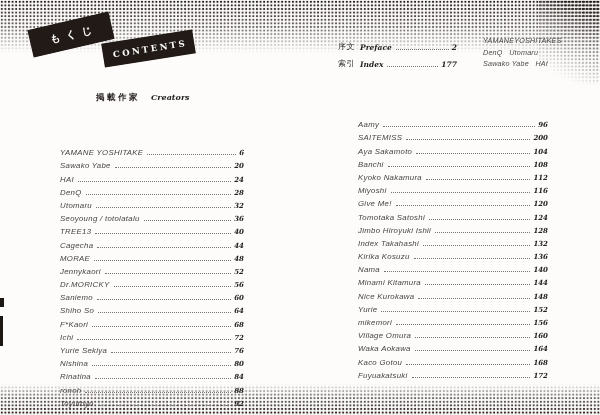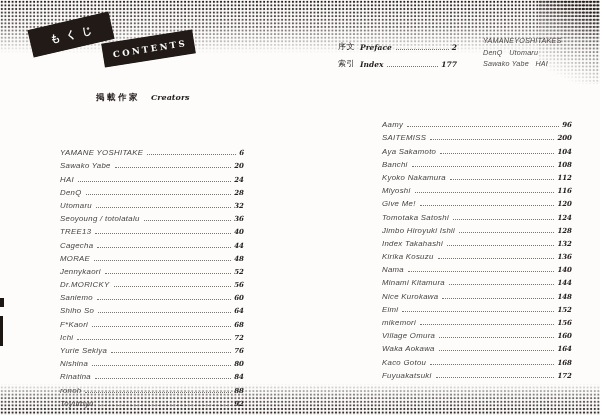--- a/index.html
+++ b/index.html
@@ -52,21 +52,21 @@
     margin-left:23px;white-space:pre;letter-spacing:.2px;}
 
   
   .creators-header{position:absolute;left:76px;top:92px;display:flex;align-items:flex-start;gap:11px;z-index:2;margin-left:20px;}
   .ch-jp{font-weight:bold;font-size:8.5px;letter-spacing:2.5px;color:#2c2624;}
   .ch-en{font-family:"DejaVu Serif",serif;font-style:italic;font-weight:bold;font-size:8px;}
 
   
   .col{position:absolute;top:116px;z-index:2;}
   .col-left{left:60px;width:184px;margin-top:28px;}
-  .col-right{left:358px;width:190px;margin-left:24px;}
+  .col-right{left:358px;width:190px;}
   .toc-row{display:flex;align-items:flex-end;height:13.2px;}
   .toc-name{font-style:italic;font-size:7.8px;color:#474340;letter-spacing:.3px;white-space:nowrap;}
   .toc-page{font-family:"DejaVu Serif",serif;font-style:italic;font-weight:bold;font-size:7px;color:#262120;}
 
   
   .edge-mark-a{position:absolute;left:0;top:298px;width:4px;height:9px;background:#1d1713;}
   .edge-mark-b{position:absolute;left:0;top:316px;width:2.5px;height:30px;background:#1d1713;}
 </style>
 </head>
 <body>
@@ -288,21 +288,21 @@
         <span class="toc-name">Minami Kitamura</span>
         <span class="leader"></span>
         <span class="toc-page">144</span>
       </div>
       <div class="toc-row">
         <span class="toc-name">Nice Kurokawa</span>
         <span class="leader"></span>
         <span class="toc-page">148</span>
       </div>
       <div class="toc-row">
-        <span class="toc-name">Eimi</span>
+        <span class="toc-name">Yurie</span>
         <span class="leader"></span>
         <span class="toc-page">152</span>
       </div>
       <div class="toc-row">
         <span class="toc-name">mikemori</span>
         <span class="leader"></span>
         <span class="toc-page">156</span>
       </div>
       <div class="toc-row">
         <span class="toc-name">Village Omura</span>

